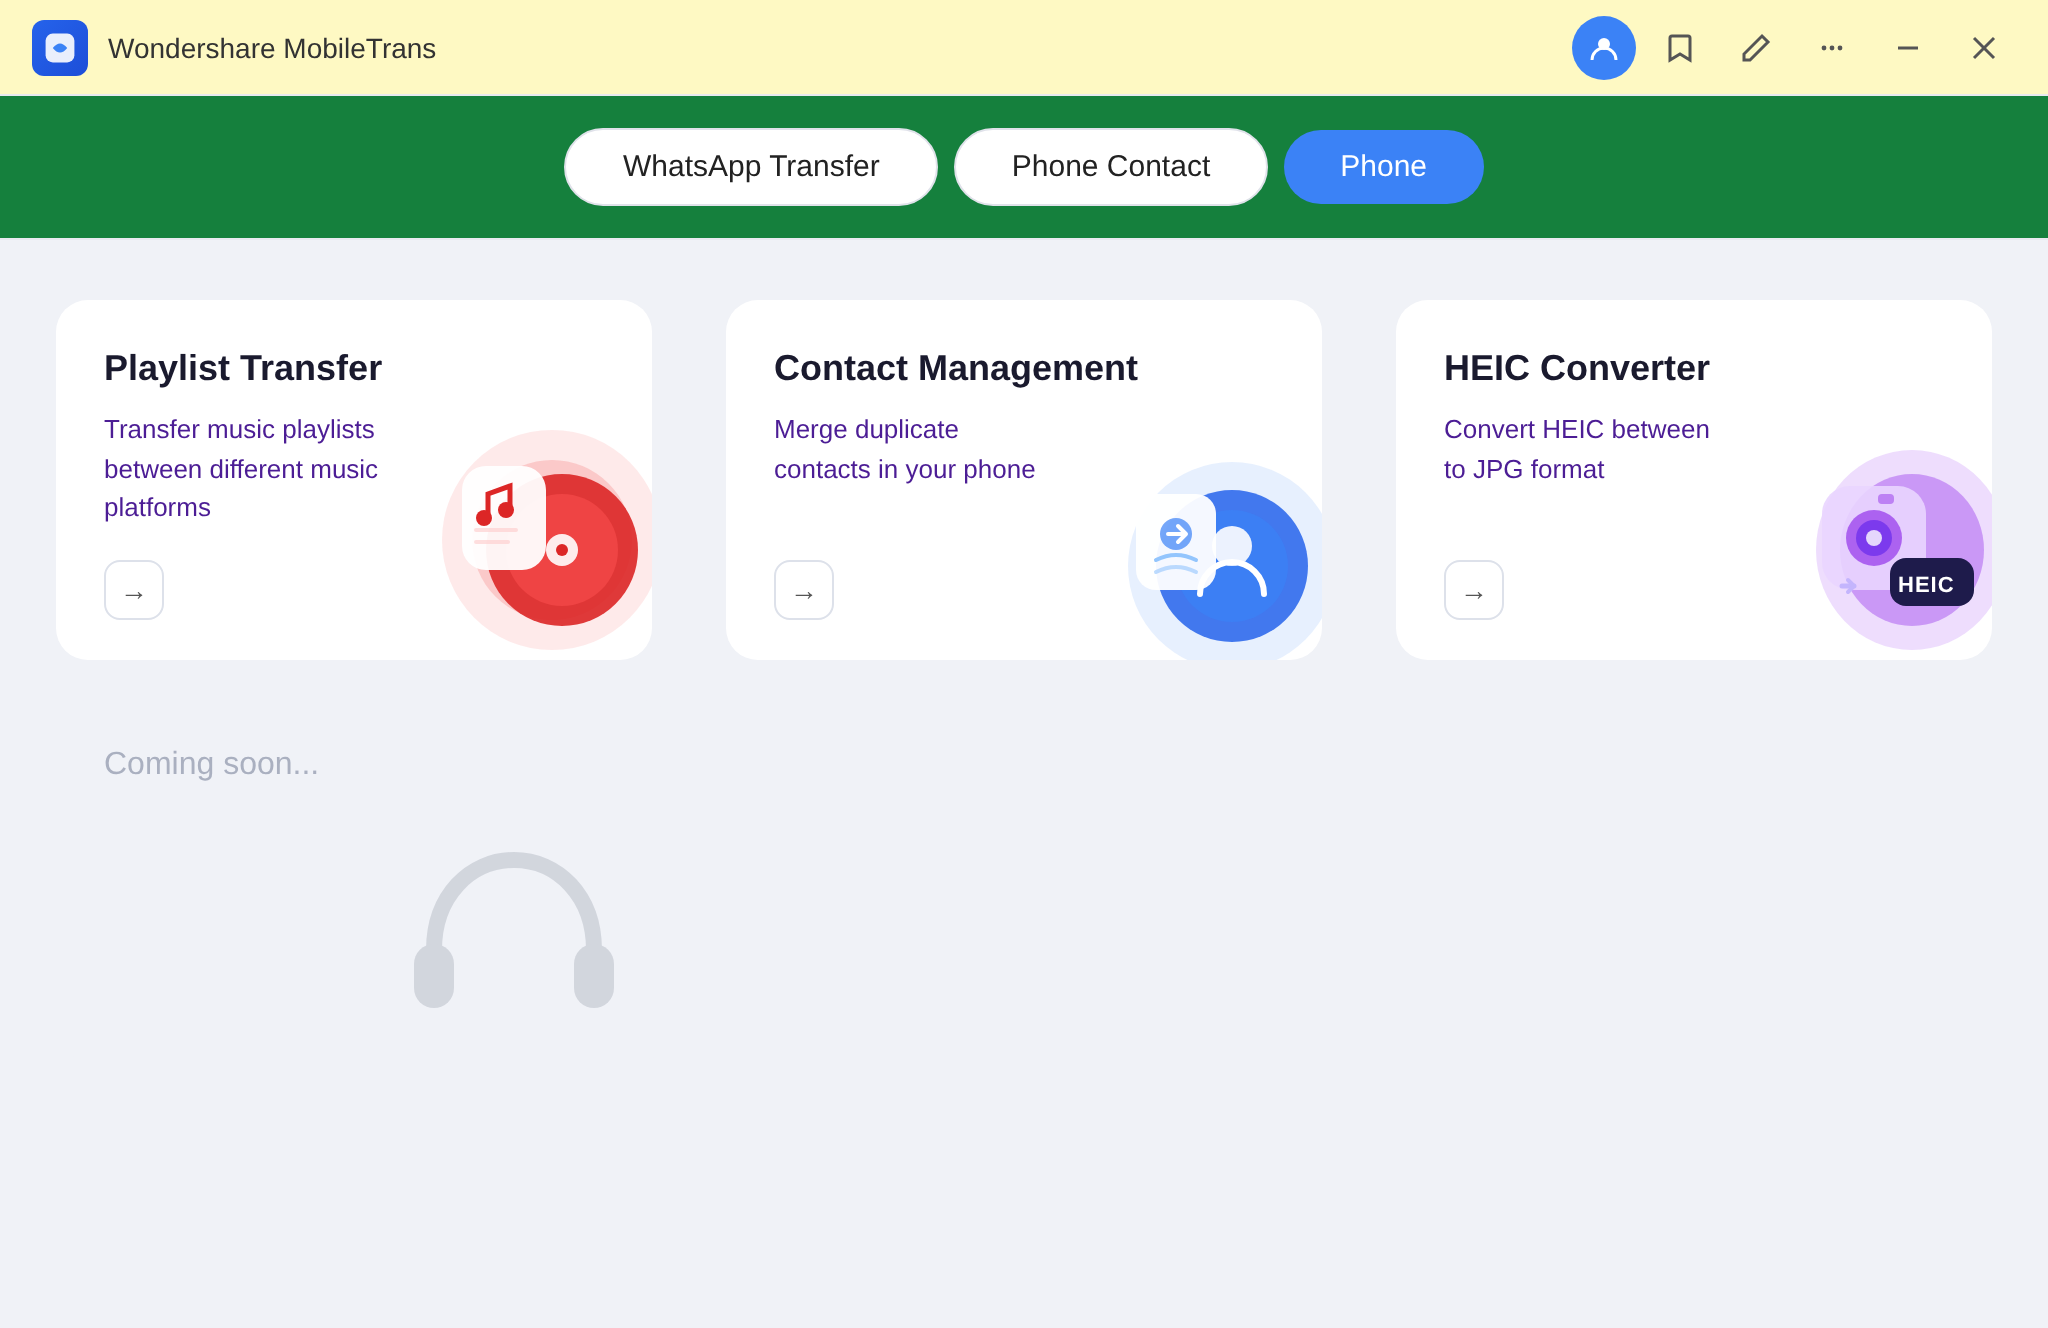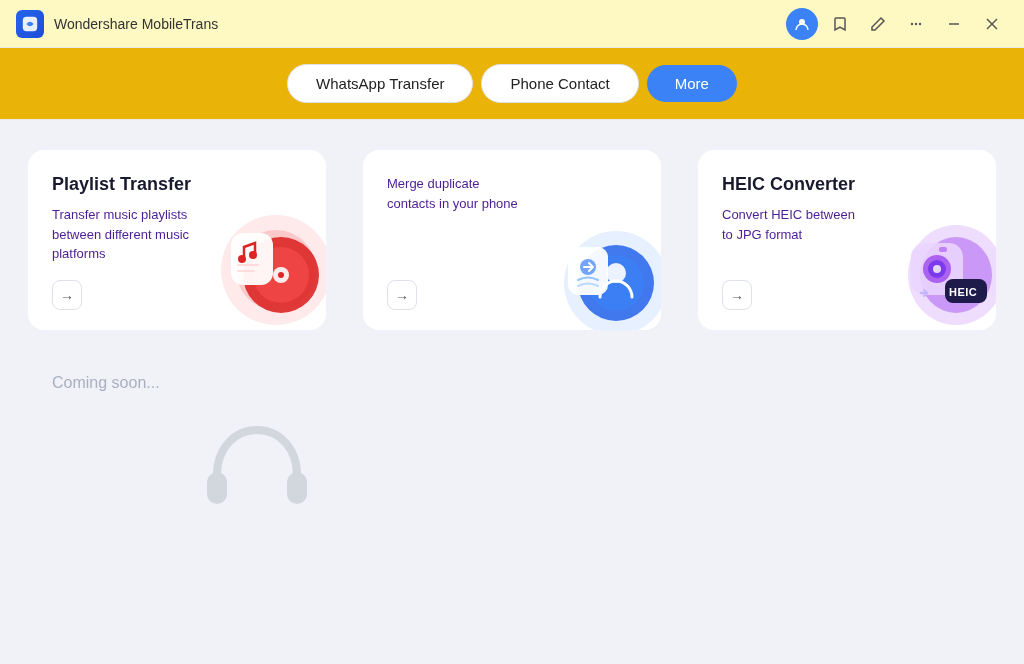--- a/index.html
+++ b/index.html
@@ -69,21 +69,21 @@
       cursor: pointer;
       display: flex;
       align-items: center;
       justify-content: center;
       color: white;
       font-size: 14px;
     }
 
     
     .navbar {
-      background: #eab308;
+      background: #15803d;
       display: flex;
       align-items: center;
       justify-content: center;
       gap: 8px;
       padding: 16px 20px;
       border-bottom: 1px solid #e8eaf0;
     }
     .nav-item {
       padding: 10px 28px;
       border-radius: 24px;
@@ -260,21 +260,21 @@
           <line x1="3" y1="3" x2="13" y2="13" stroke="#555" stroke-width="1.5"></line>
           <line x1="13" y1="3" x2="3" y2="13" stroke="#555" stroke-width="1.5"></line>
         </svg>
     </button>
   </div>
 </div>
 
 <div class="navbar">
   <button class="nav-item active-outline">WhatsApp Transfer</button>
   <button class="nav-item active-outline">Phone Contact</button>
-  <button class="nav-item active-fill">More</button>
+  <button class="nav-item active-fill">Phone</button>
 </div>
 
 <div class="content">
   <div class="cards-grid">
 
     <div class="card">
       <div class="card-title">Playlist Transfer</div>
       <div class="card-desc">Transfer music playlists between different music platforms</div>
       <button class="card-arrow">→</button>
 
@@ -291,20 +291,21 @@
         <path d="M63 72 L63 62 L74 58 L74 68" stroke="#dc2626" stroke-width="2.5" fill="none" stroke-linecap="round"></path>
         <circle cx="61" cy="74" r="4" fill="#dc2626"></circle>
         <circle cx="72" cy="70" r="4" fill="#dc2626"></circle>
 
         <line x1="57" y1="80" x2="77" y2="80" stroke="#fecaca" stroke-width="2" stroke-linecap="round" opacity="0.6"></line>
         <line x1="57" y1="86" x2="73" y2="86" stroke="#fecaca" stroke-width="2" stroke-linecap="round" opacity="0.6"></line>
       </svg>
     </div>
 
     <div class="card">
+      <div class="card-title">Contact Management</div>
       <div class="card-desc">Merge duplicate contacts in your phone</div>
       <button class="card-arrow">→</button>
 
       <svg class="contact-icon" viewBox="0 0 140 140" fill="none">
         <circle cx="90" cy="88" r="52" fill="#3b82f6" opacity="0.12"></circle>
         <circle cx="90" cy="88" r="38" fill="#2563eb" opacity="0.85"></circle>
         <circle cx="90" cy="88" r="28" fill="#3b82f6" opacity="0.7"></circle>
 
         <circle cx="90" cy="78" r="10" fill="white" opacity="0.9"></circle>
         <path d="M74 102c0-8.8 7.2-16 16-16s16 7.2 16 16" stroke="white" stroke-width="3" fill="none" stroke-linecap="round"></path>

